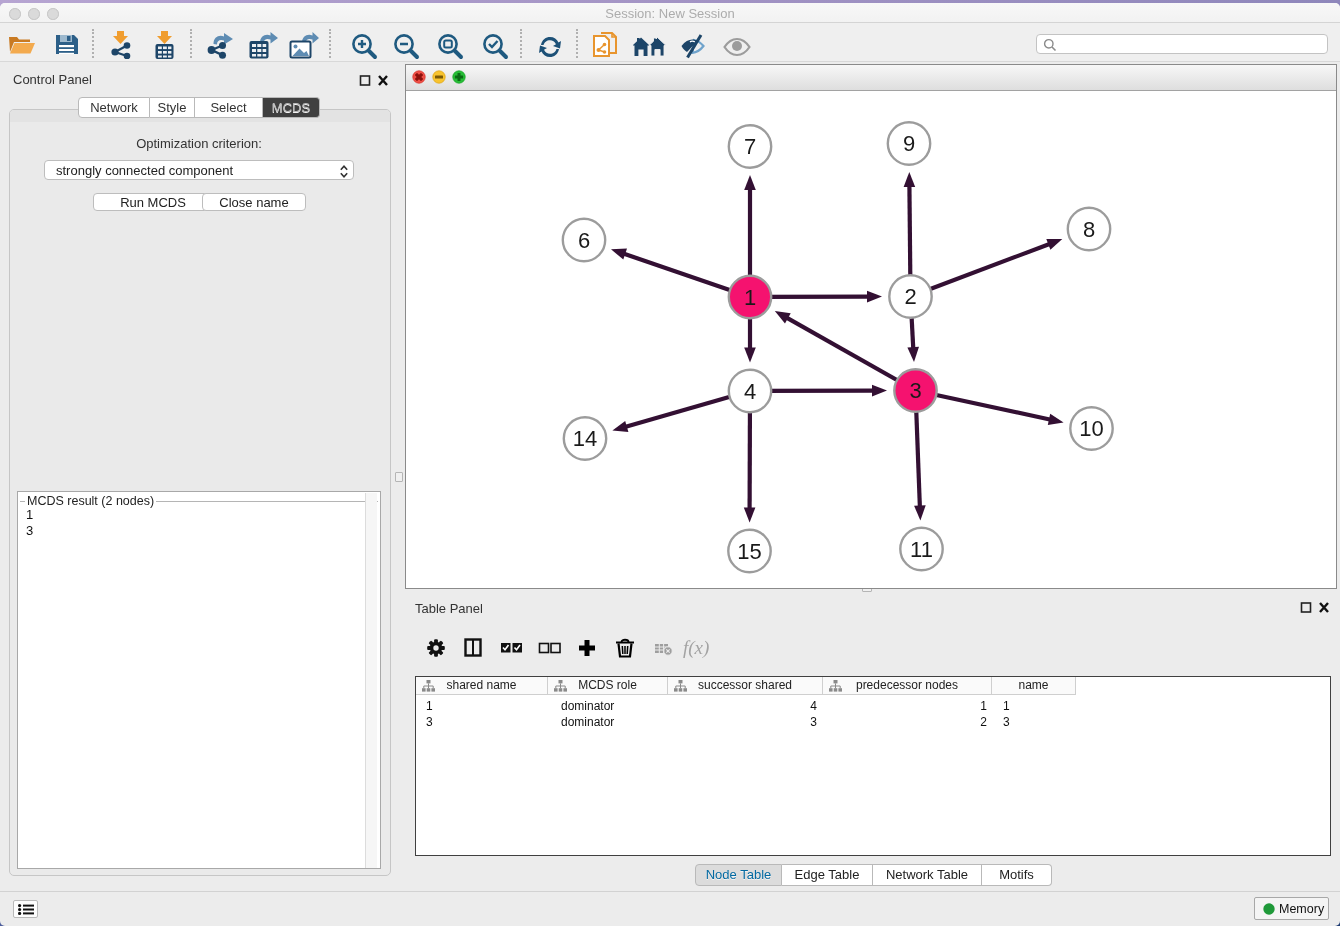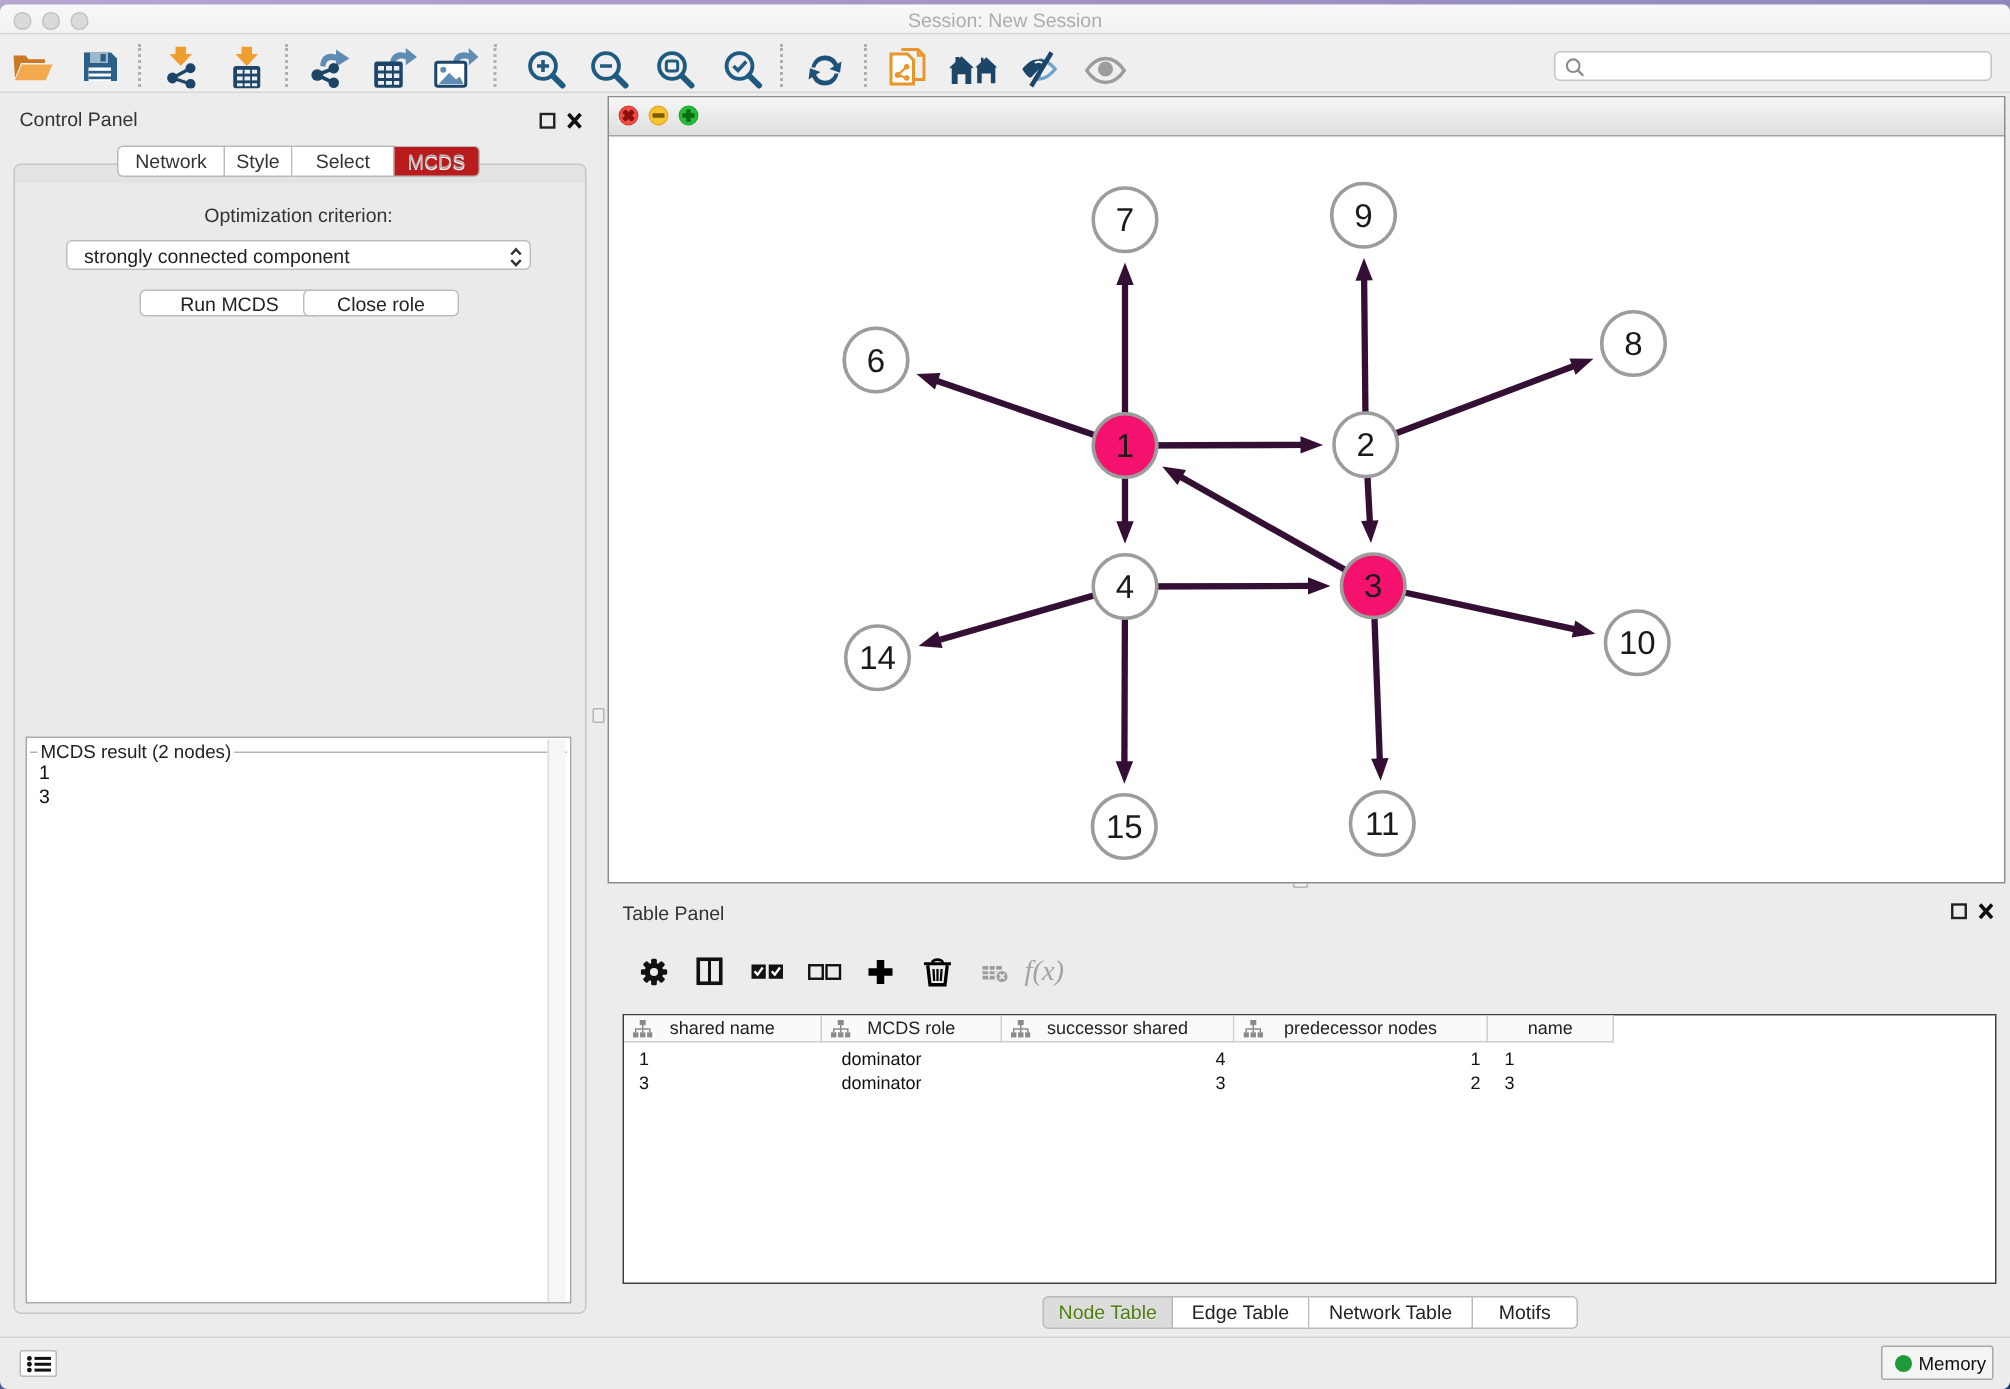--- a/index.html
+++ b/index.html
@@ -13,21 +13,21 @@
 
 #toolbar { position:absolute; left:0; top:20px; width:1340px; height:39px; background:#efefef; border-bottom:1px solid #d8d8d8; }
 .tsep { position:absolute; top:6px; height:29px; width:0; border-left:2px dotted #b0b0b0; }
 .ticon { position:absolute; }
 #search { position:absolute; left:1036px; top:11px; width:292px; height:20px; background:#fff; border:1px solid #c3c3c3; border-radius:4px; }
 
 #cpheader { position:absolute; left:13px; top:69px; font-size:13px; color:#333; }
 #cptabs { position:absolute; left:78px; top:94px; height:22px; display:flex; }
 .cptab { height:21px; font-size:13px; color:#333; background:#fff; border:1px solid #b9b9b9; border-left:none; text-align:center; line-height:20px; }
 .cptab.first { border-left:1px solid #b9b9b9; border-radius:4px 0 0 4px; }
-.cptab.sel { background:#b91c1c; color:#b9b9b9; text-shadow:0 1px 0 #f5f5f5; border-radius:0 4px 4px 0; }
+.cptab.sel { background:#404040; color:#b9b9b9; text-shadow:0 1px 0 #f5f5f5; border-radius:0 4px 4px 0; }
 #cppane { position:absolute; left:9px; top:106px; width:382px; height:767px; background:#eaeaea; border:1px solid #c6c6c6; border-radius:5px; }
 #optlabel { position:absolute; left:0; top:133px; width:398px; text-align:center; font-size:13px; color:#333; }
 #dropdown { position:absolute; left:44px; top:157px; width:310px; height:20px; background:#fff; border:1px solid #bdbdbd; border-radius:4px; font-size:13px; color:#222; line-height:20px; padding-left:11px; }
 .cbtn { position:absolute; top:190px; height:18px; background:#fff; border:1px solid #bdbdbd; border-radius:4px; font-size:13px; color:#222; text-align:center; line-height:18px; }
 
 #mcdsbox { position:absolute; left:17px; top:488px; width:364px; height:378px; background:#fff; border:1px solid #a8a8a8; }
 #mcdsline { position:absolute; left:2px; top:9px; width:358px; height:1px; background:#b5b5b5; }
 #mcdslegend { position:absolute; left:7px; top:2px; font-size:12.5px; color:#222; background:#fff; padding:0 2px; }
 #mcdsscroll { position:absolute; right:3px; top:1px; width:12px; height:375px; background:#f6f6f6; border-left:1px solid #dcdcdc; }
 
@@ -220,21 +220,21 @@
   <div class="cptab sel" style="width:57px;">MCDS</div>
 </div>
 <div id="optlabel">Optimization criterion:</div>
 <div id="dropdown">strongly connected component
   <svg style="position:absolute;right:4px;top:2.5px;" width="10" height="15" viewBox="0 0 11 16">
     <path d="M2 6 L5.5 2.2 L9 6" fill="none" stroke="#333" stroke-width="1.8"></path>
     <path d="M2 10 L5.5 13.8 L9 10" fill="none" stroke="#333" stroke-width="1.8"></path>
   </svg>
 </div>
 <div class="cbtn" style="left:93px;width:120px;">Run MCDS</div>
-<div class="cbtn" style="left:202px;width:104px;">Close role</div>
+<div class="cbtn" style="left:202px;width:104px;">Close name</div>
 <div id="mcdsbox">
   <div id="mcdsline"></div>
   <div id="mcdslegend">MCDS result (2 nodes)</div>
   <div style="position:absolute;left:8px;top:15px;font-size:13px;color:#111;line-height:16px;">1<br>3</div>
   <div id="mcdsscroll"></div>
 </div>
 
 <div class="hndl" style="left:395px;top:469px;width:8px;height:10px;"></div>
 <div class="hndl" style="left:862px;top:583px;width:10px;height:6px;"></div>
 
@@ -415,21 +415,21 @@
   <div class="trow" style="left:252px;top:22px;width:149px;text-align:right;">4</div>
   <div class="trow" style="left:407px;top:22px;width:164px;text-align:right;">1</div>
   <div class="trow" style="left:587px;top:22px;">1</div>
   <div class="trow" style="left:10px;top:38px;">3</div>
   <div class="trow" style="left:145px;top:38px;">dominator</div>
   <div class="trow" style="left:252px;top:38px;width:149px;text-align:right;">3</div>
   <div class="trow" style="left:407px;top:38px;width:164px;text-align:right;">2</div>
   <div class="trow" style="left:587px;top:38px;">3</div>
 </div>
 
-<div class="btab" style="left:695px;width:87px;background:#dcdcdc;color:#4d7c0f;text-shadow:0 1px 0 #f5f5f5;border-left:1px solid #b9b9b9;border-radius:4px 0 0 4px;">Node Table</div>
+<div class="btab" style="left:695px;width:87px;background:#dcdcdc;color:#0369a1;text-shadow:0 1px 0 #f5f5f5;border-left:1px solid #b9b9b9;border-radius:4px 0 0 4px;">Node Table</div>
 <div class="btab" style="left:782px;width:91px;">Edge Table</div>
 <div class="btab" style="left:873px;width:109px;">Network Table</div>
 <div class="btab" style="left:982px;width:70px;border-radius:0 4px 4px 0;">Motifs</div>
 
 <div id="statusline"></div>
 <div id="listbtn">
   <svg style="position:absolute;left:4px;top:3px;" width="16" height="11" viewBox="0 0 16 11">
     <g fill="#111">
       <circle cx="1.6" cy="1.6" r="1.6"></circle>
           <circle cx="1.6" cy="5.5" r="1.6"></circle>

